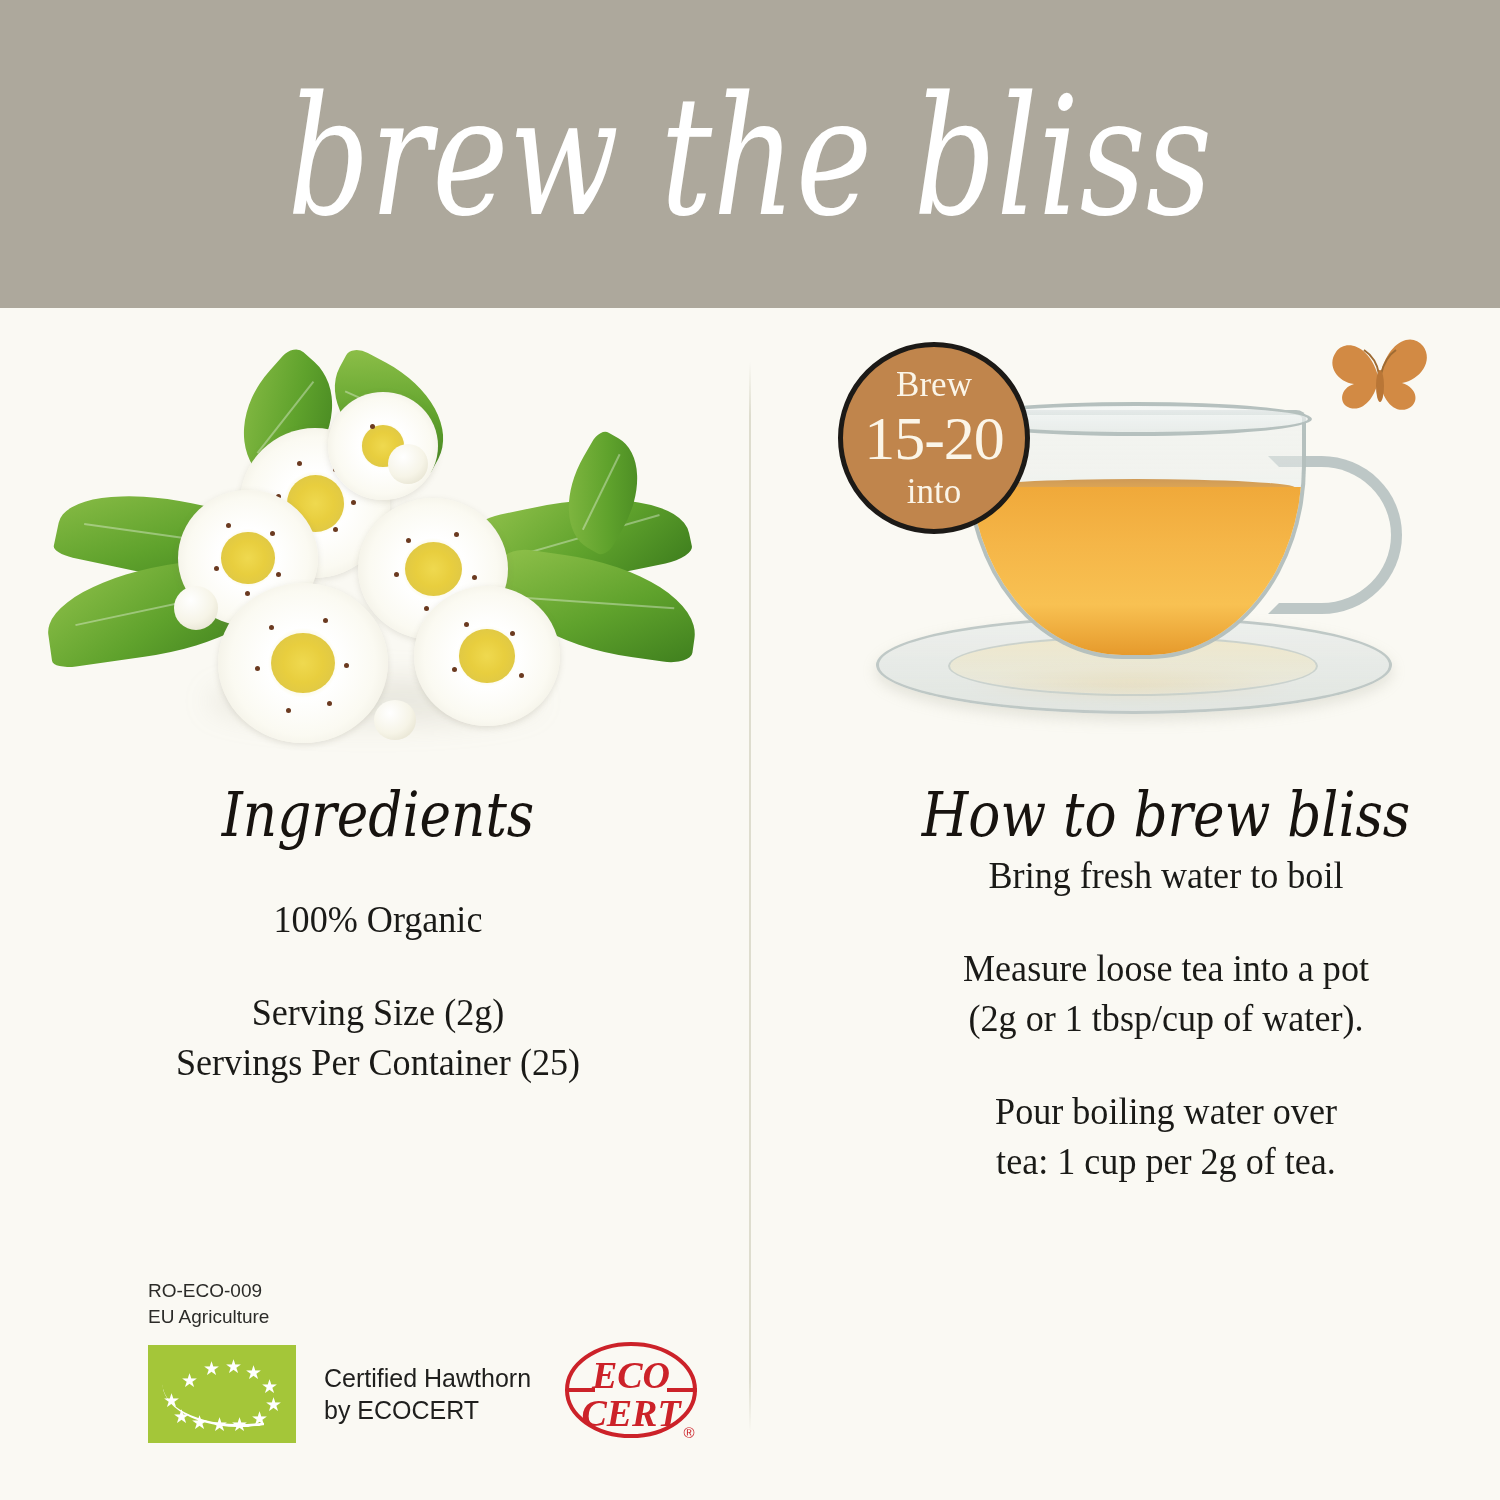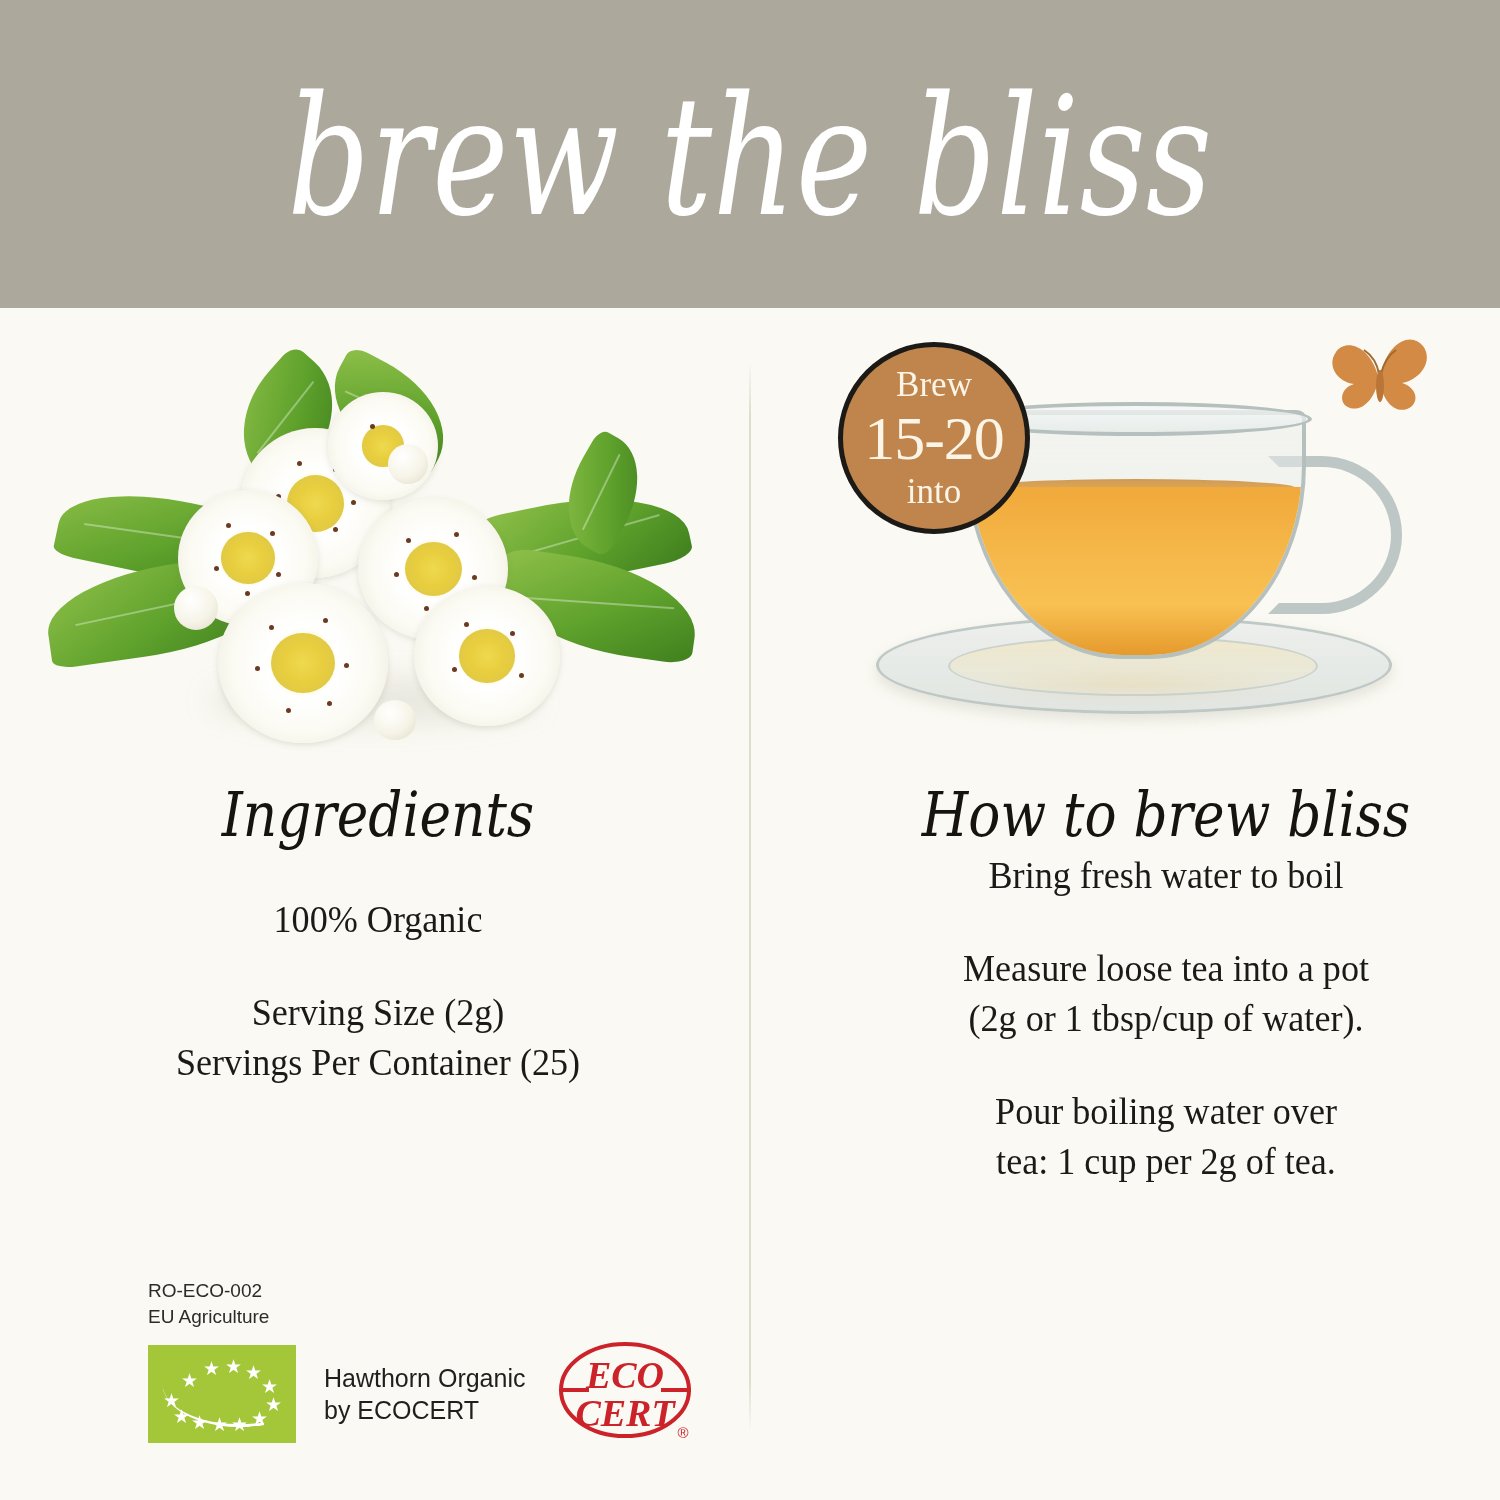--- a/index.html
+++ b/index.html
@@ -391,21 +391,21 @@
     </div>
 
     <div class="para">
       <div class="body-text">Serving Size (2g)</div>
       <div class="body-text">Servings Per Container (25)</div>
     </div>
   </div>
 
   <div class="cert-block">
     <div class="cert-code">
-      <div>RO-ECO-002</div>
+      <div>RO-ECO-009</div>
       <div>EU Agriculture</div>
     </div>
     <div class="cert-row">
       <div class="eu-logo">
         <div class="eu-stem"></div>
         <div class="eu-star" style="left:64px;  top:24px;">
             <span>★</span>
           </div>
         <div class="eu-star" style="left:86px;  top:22px;">
             <span>★</span>
@@ -436,21 +436,21 @@
           </div>
         <div class="eu-star" style="left:24px;  top:56px;">
             <span>★</span>
           </div>
         <div class="eu-star" style="left:42px;  top:36px;">
             <span>★</span>
           </div>
       </div>
 
       <div class="cert-text">
-        <div>Hawthorn Organic</div>
+        <div>Certified Hawthorn</div>
         <div>by ECOCERT</div>
       </div>
 
       <div class="ecocert-logo">
         <svg width="146" height="112" viewBox="0 0 146 112" aria-hidden="true">
           <ellipse cx="70" cy="52" rx="64" ry="46" fill="none" stroke="#CC2229" stroke-width="4"></ellipse>
           <line x1="6" y1="52" x2="34" y2="52" stroke="#CC2229" stroke-width="4"></line>
           <line x1="106" y1="52" x2="136" y2="52" stroke="#CC2229" stroke-width="4"></line>
           <text x="70" y="50" text-anchor="middle" font-family="Liberation Serif, serif" font-style="italic" font-weight="bold" font-size="38" fill="#CC2229">ECO</text>
           <text x="70" y="88" text-anchor="middle" font-family="Liberation Serif, serif" font-style="italic" font-weight="bold" font-size="38" fill="#CC2229">CERT</text>

